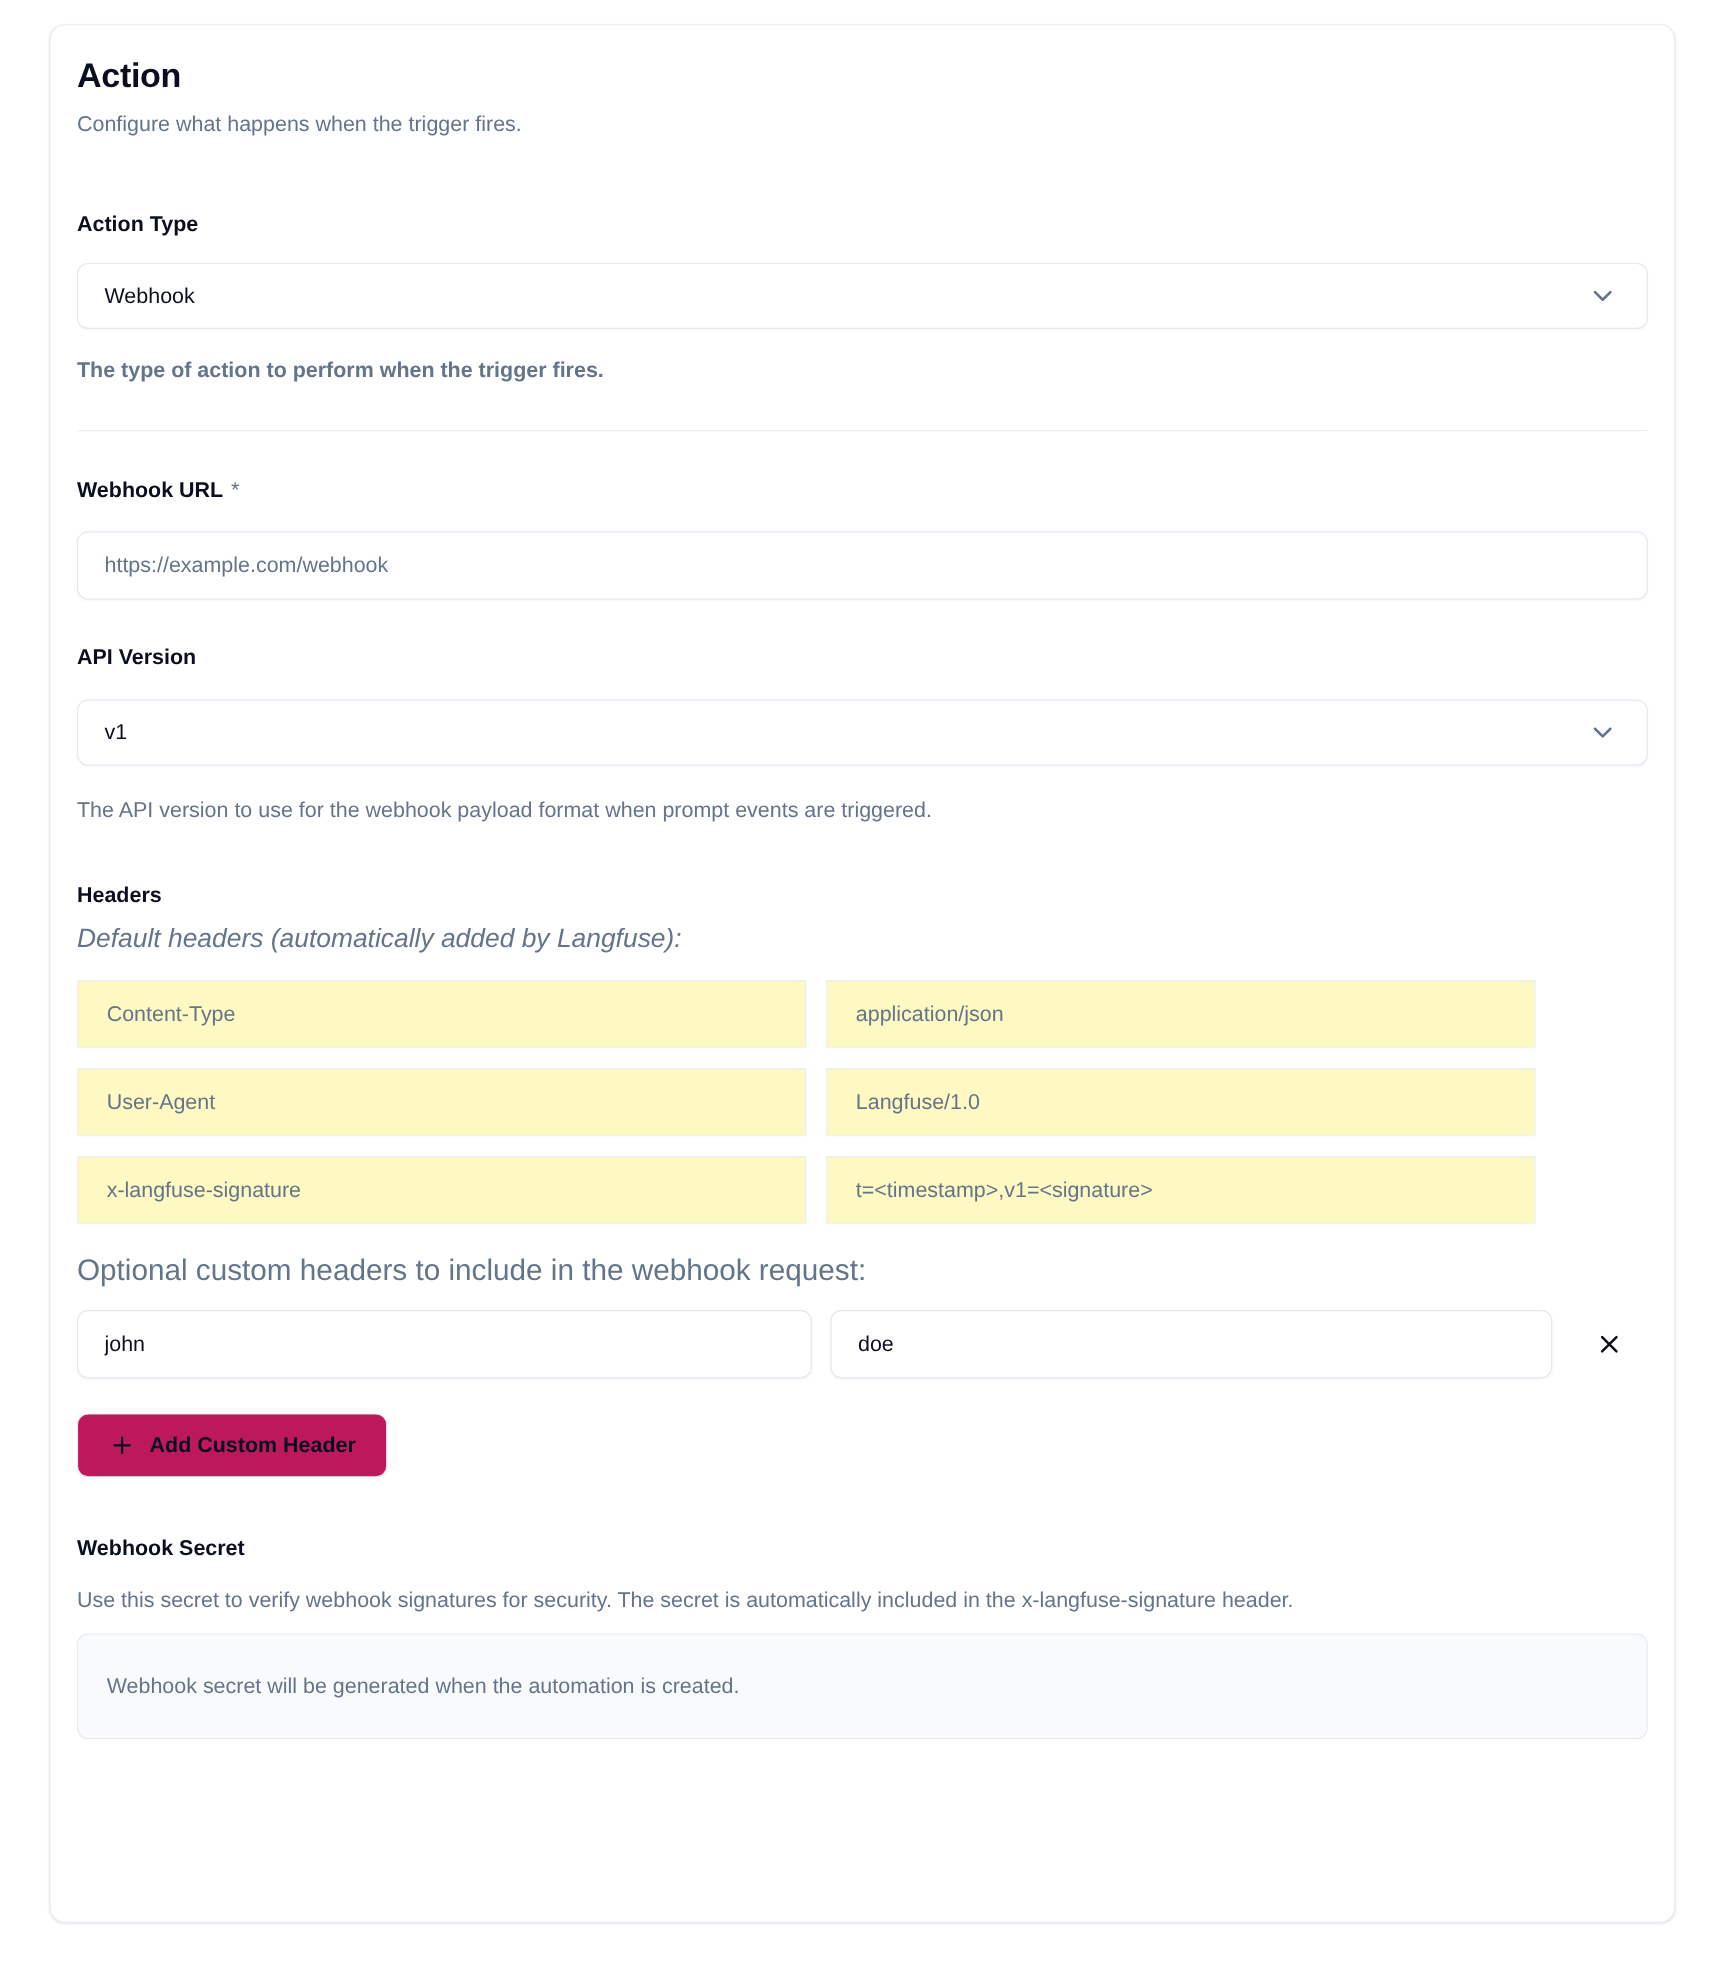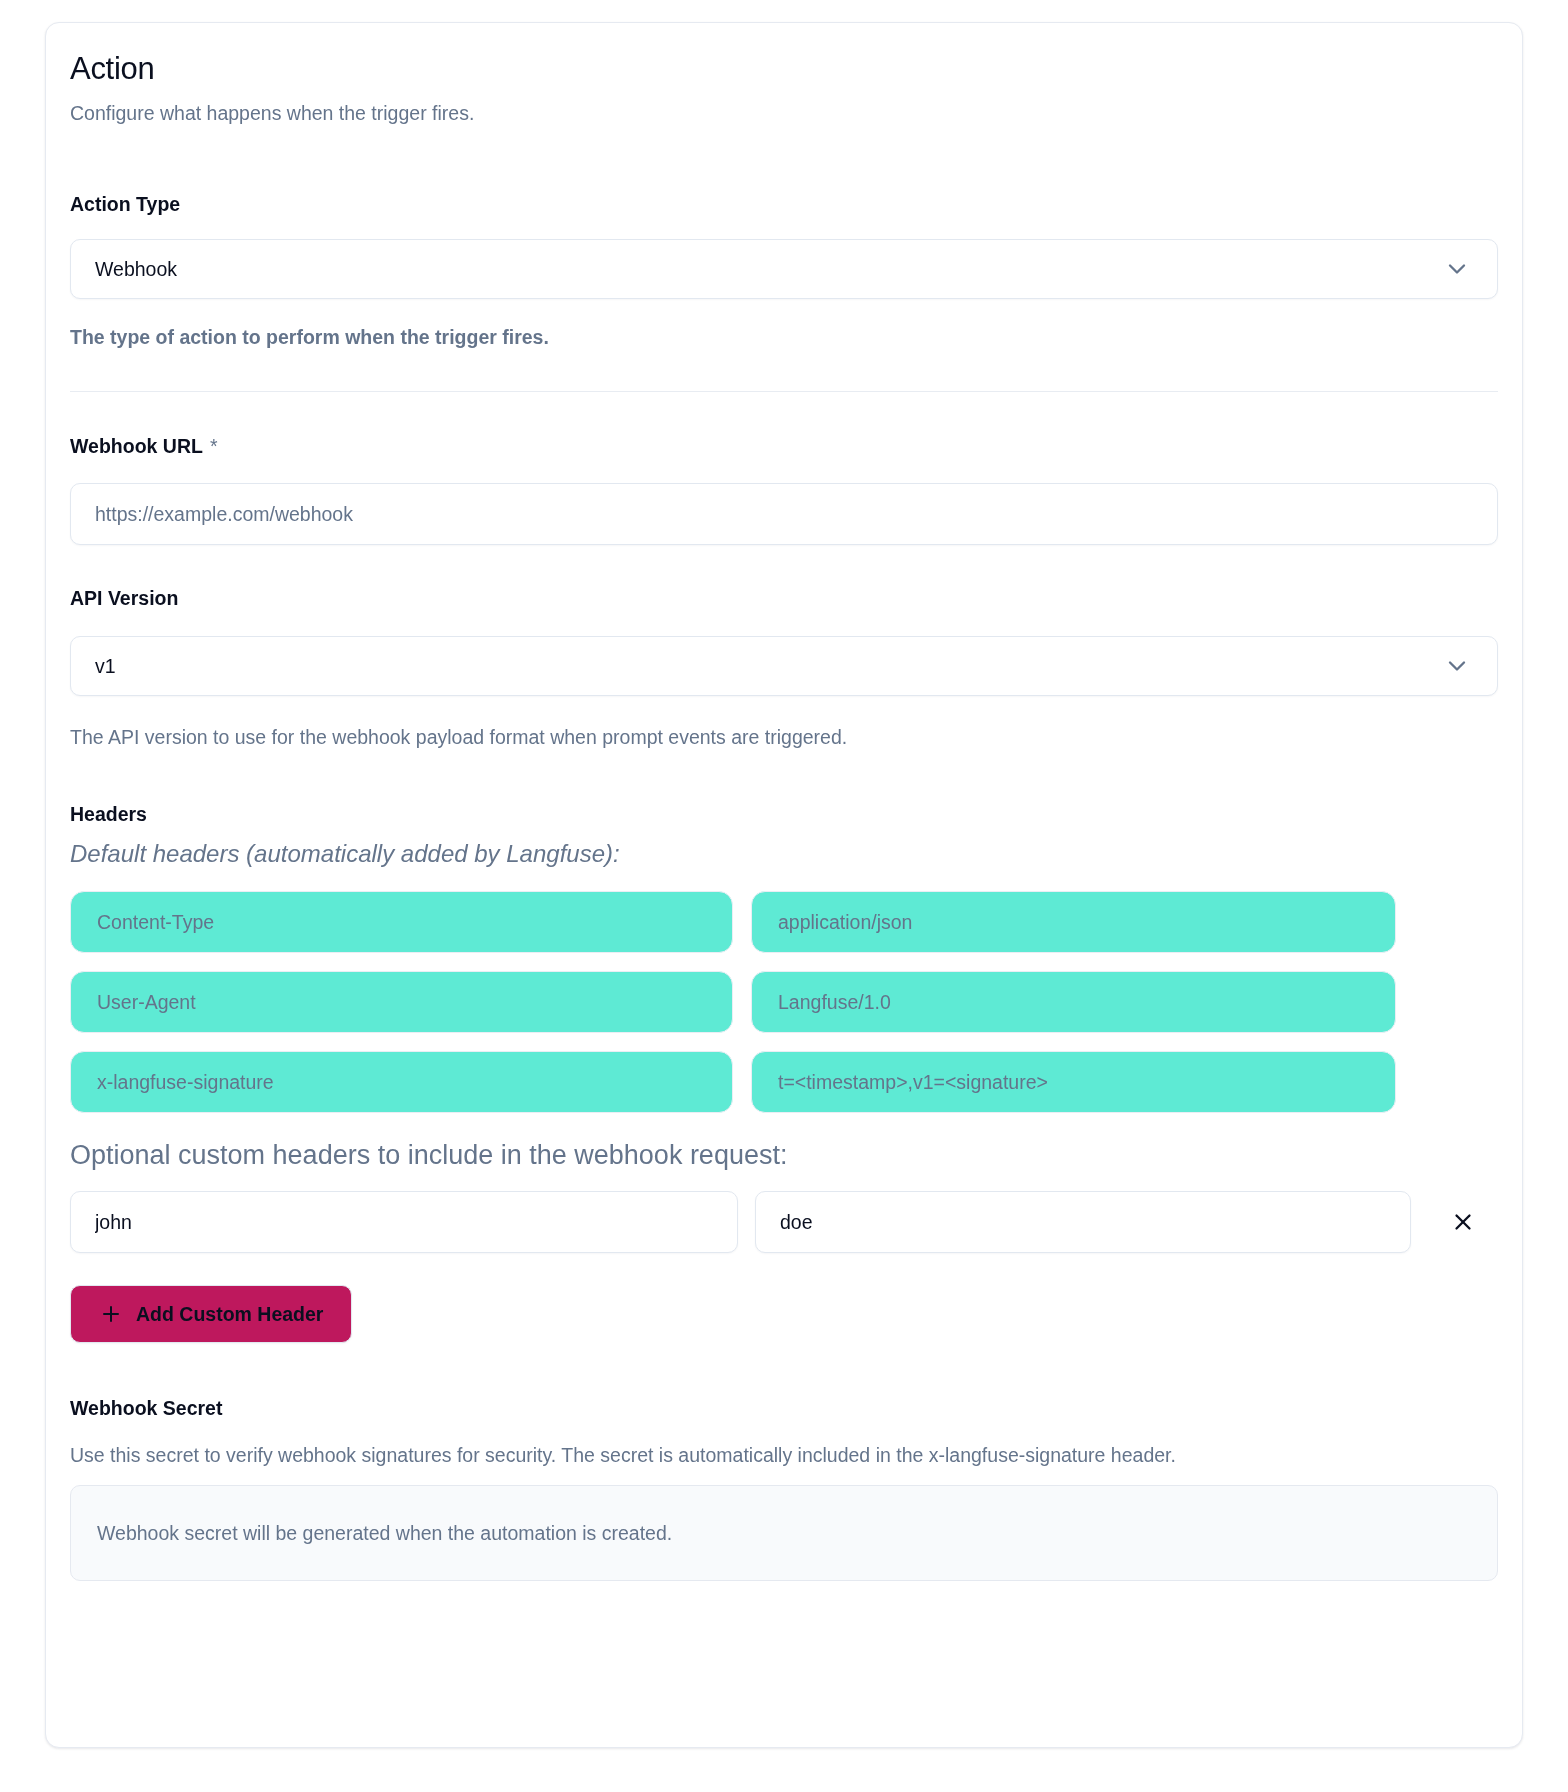--- a/index.html
+++ b/index.html
@@ -14,21 +14,21 @@
     position: absolute;
     left: 45px; top: 22px;
     width: 1478px; height: 1726px;
     background: #ffffff;
     border: 1px solid #e6eaf1;
     border-radius: 14px;
     box-shadow: 0 1px 3px rgba(16,24,40,0.06), 0 1px 2px rgba(16,24,40,0.04);
     padding: 26px 24px 32px 24px;
   }
   .page-title {
-    font-size: 31px; line-height: 40px; font-weight: 400;
+    font-size: 31px; line-height: 40px; font-weight: 700;
     letter-spacing: -0.3px; color: #0a0f1f;
   }
   .subtitle {
     margin-top: 9px;
     font-size: 19.5px; line-height: 30px; color: #64748b;
   }
   .field-label {
     font-size: 19.5px; line-height: 26px; font-weight: 600; color: #0a0f1f;
   }
   .req { color: #64748b; font-weight: 400; margin-left: 7px; }
@@ -65,22 +65,22 @@
   .default-row {
     display: grid;
     grid-template-columns: 663px 645px;
     column-gap: 18px;
     margin-top: 18px;
   }
   .default-row.first { margin-top: 22px; }
   .ro-input {
     height: 62px; width: 100%;
     padding: 0 26px;
-    border: 1px solid #eaeef4; border-radius: 14px;
-    background: #5eead4;
+    border: 1px solid #eaeef4; border-radius: 1px;
+    background: #fef9c3;
     font-size: 19.5px; color: #64748b;
     font-family: inherit;
     outline: none;
   }
   .custom-row {
     display: grid;
     grid-template-columns: 668px 656px 1fr;
     column-gap: 17px;
     align-items: center;
     margin-top: 21px;

